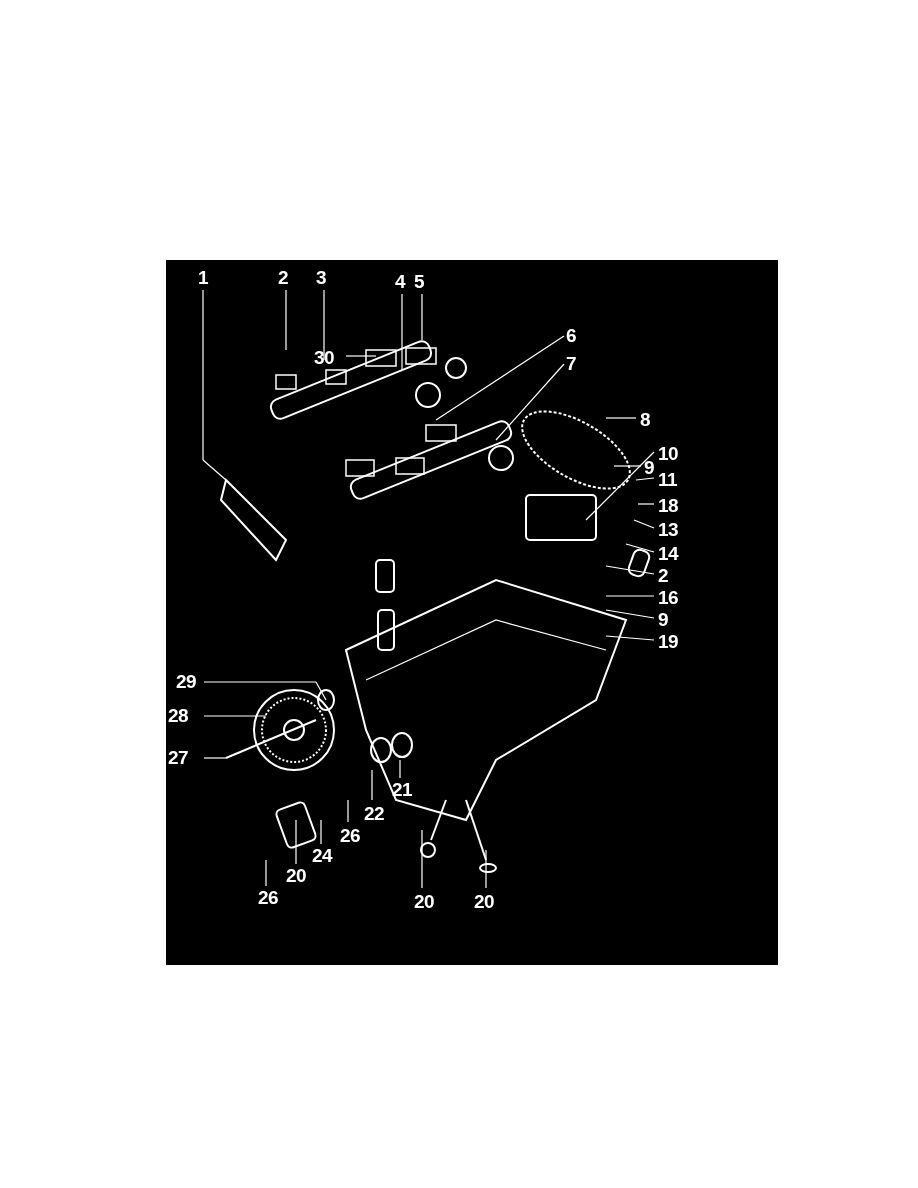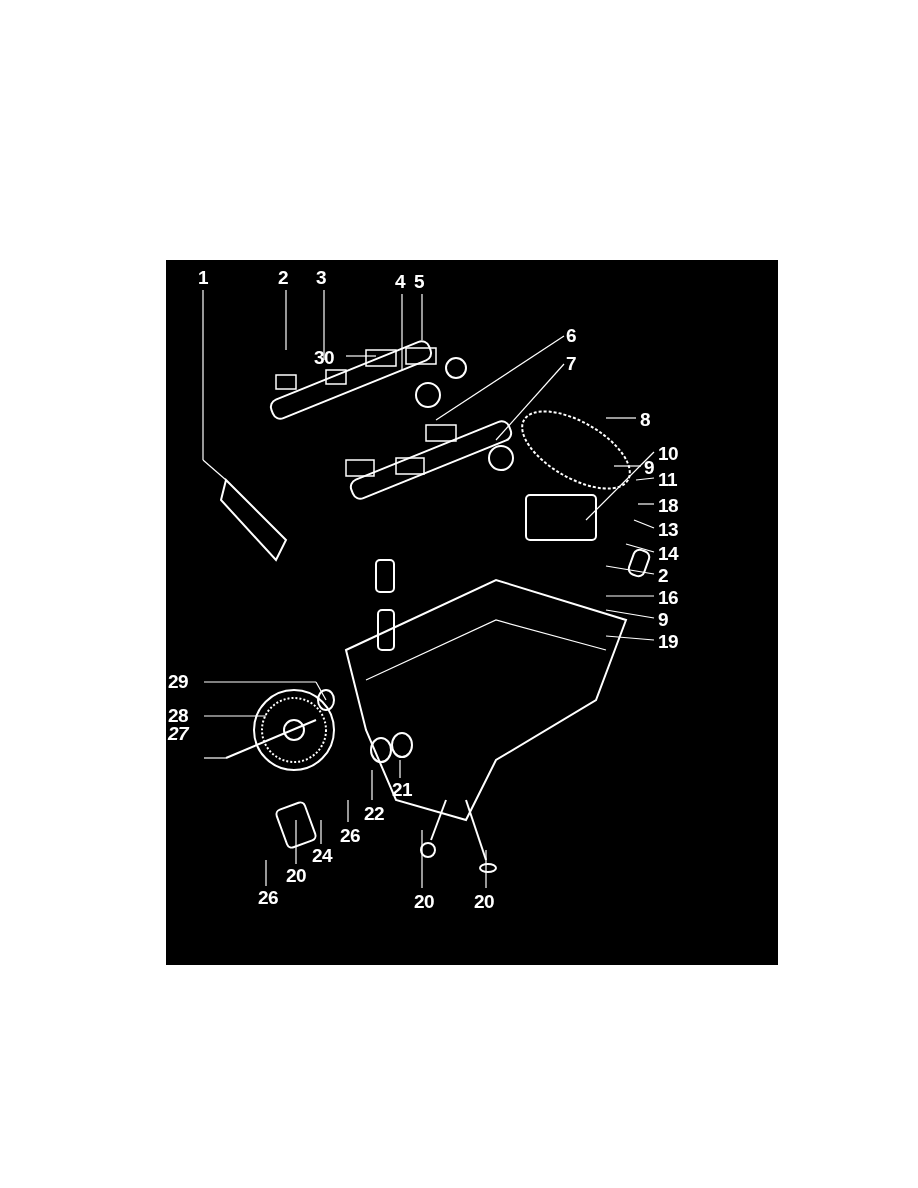--- a/index.html
+++ b/index.html
@@ -116,18 +116,18 @@
       <div class="lbl" style="left: 492px; top: 350px;">9</div>
       <div class="lbl" style="left: 492px; top: 372px;">19</div>
       <div class="lbl" style="left: 308px; top: 632px;">20</div>
       <div class="lbl" style="left: 248px; top: 632px; text-align: center;">20</div>
       <div class="lbl" style="left: 226px; top: 520px; text-align: center;">21</div>
       <div class="lbl" style="left: 198px; top: 544px;">22</div>
       <div class="lbl" style="left: 174px; top: 566px;">26</div>
       <div class="lbl" style="left: 146px; top: 586px;">24</div>
       <div class="lbl" style="left: 120px; top: 606px;">20</div>
       <div class="lbl" style="left: 92px; top: 628px;">26</div>
-      <div class="lbl" style="left: 2px; top: 464px; font-style: italic;">27</div>
+      <div class="lbl" style="left: 2px; top: 488px;">27</div>
       <div class="lbl" style="left: 2px; top: 446px;">28</div>
-      <div class="lbl" style="left: 2px; top: 412px;">29</div>
+      <div class="lbl" style="left: 10px; top: 412px;">29</div>
       <div class="lbl" style="left: 148px; top: 88px;">30</div>
     </div>
 </div>
 
 </body></html>

